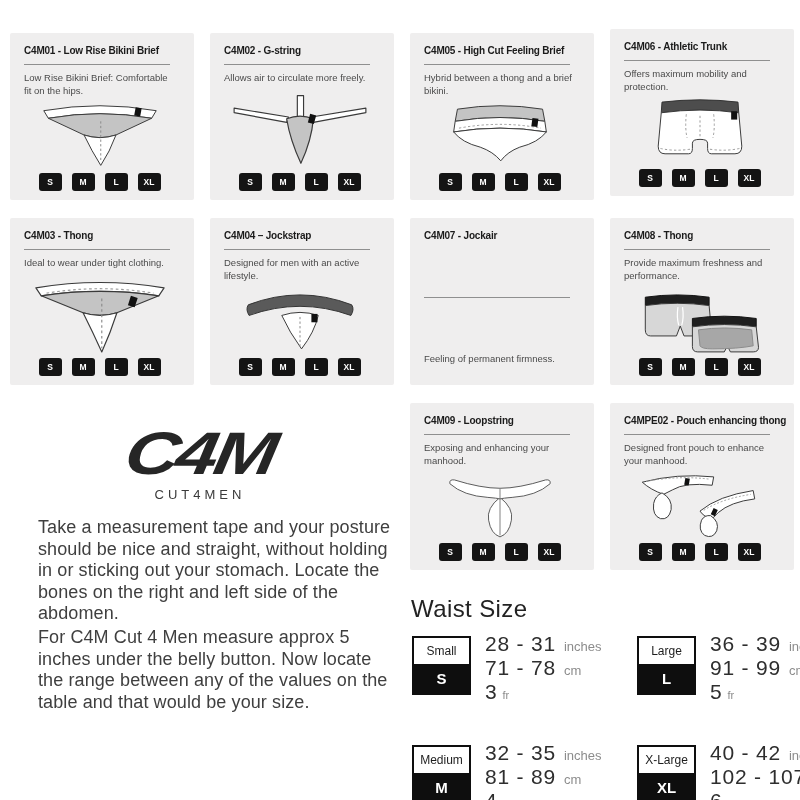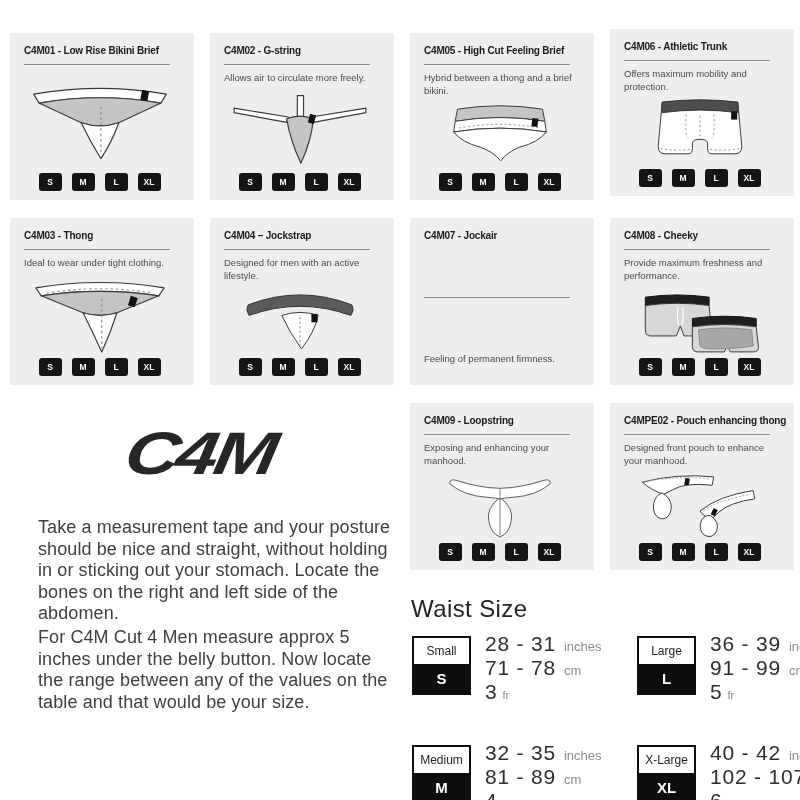--- a/index.html
+++ b/index.html
@@ -53,20 +53,21 @@
 </style>
 </head>
 <body>
 
 <div id="app">
 
   <div id="grid">
       <section class="card" style="left: 10px; top: 33px;">
     <h3 class="card-title">C4M01 - Low Rise Bikini Brief</h3>
     <div class="card-divider"></div>
+    <p class="card-desc">Low Rise Bikini Brief: Comfortable fit on the hips.</p>
     <div class="card-illo">
           <svg viewBox="0 0 160 96" width="148" height="86" fill="none" stroke="#3a3a3a" stroke-width="1.3" stroke-linejoin="round">
             <path d="M6 18 Q80 5 154 18 L148 28 Q80 16 12 28 Z" fill="#fff"></path>
             <path d="M12 28 Q80 16 148 28 L101 50 Q80 57 59 50 Z" fill="#c4c4c4"></path>
             <path d="M59 50 Q80 57 101 50 Q93 72 81 90 Q69 71 59 50 Z" fill="#fff"></path>
             <path d="M81 32 L81 86" stroke="#8a8a8a" stroke-dasharray="3 3"></path>
             <rect x="126" y="14" width="8" height="11" fill="#111" stroke="none" transform="rotate(10 130 19)"></rect>
           </svg>
         </div>
     <div class="card-sizes">
@@ -190,21 +191,21 @@
           </svg>
         </div>
     <div class="card-sizes">
           <span class="badge">S</span>
           <span class="badge">M</span>
           <span class="badge">L</span>
           <span class="badge">XL</span>
         </div>
   </section>
       <section class="card" style="left: 610px; top: 218px;">
-    <h3 class="card-title">C4M08 - Cheeky</h3>
+    <h3 class="card-title">C4M08 - Thong</h3>
     <div class="card-divider"></div>
     <p class="card-desc">Provide maximum freshness and performance.</p>
     <div class="card-illo">
           <svg viewBox="0 0 160 96" width="148" height="86" fill="none" stroke="#3a3a3a" stroke-width="1.3" stroke-linejoin="round">
             <path d="M8 20 Q50 14 92 20 L92 31 Q50 25 8 31 Z" fill="#1f1f1f" stroke="#111"></path>
             <path d="M8 31 Q50 25 92 31 L95 64 Q95 71 88 71 L59 71 L54 58 L49 71 L15 71 Q8 71 8 63 Z" fill="#d7d7d7"></path>
             <path d="M51 33 Q49 46 52 57 M57 33 Q59 46 56 57" stroke="#fff" stroke-width="1.6"></path>
             <path d="M70 48 Q112 42 154 48 L154 59 Q112 53 70 59 Z" fill="#1f1f1f" stroke="#111"></path>
             <path d="M70 59 Q112 53 154 59 L157 86 Q157 92 150 92 L120 92 L116 84 L112 92 L77 92 Q70 92 70 85 Z" fill="#d7d7d7"></path>
             <path d="M78 63 Q112 58 148 63 L150 84 Q130 88 96 88 Q82 88 80 84 Z" fill="#a7a7a7" stroke="#8a8a8a"></path>
@@ -255,20 +256,21 @@
           <span class="badge">S</span>
           <span class="badge">M</span>
           <span class="badge">L</span>
           <span class="badge">XL</span>
         </div>
   </section>
     </div>
 
   <div class="logo">
     <div class="logo-text">C4M</div>
+    <div class="logo-sub">CUT4MEN</div>
   </div>
 
   <div class="measure">
     <p>Take a measurement tape and your posture should be nice and straight, without holding in or sticking out your stomach. Locate the bones on the right and left side of the abdomen.</p>
     <p>For C4M Cut 4 Men measure approx 5 inches under the belly button. Now locate the range between any of the values on the table and that would be your size.</p>
   </div>
 
   <h2 class="ws-heading">Waist Size</h2>
 
   <div class="ws-grid">

